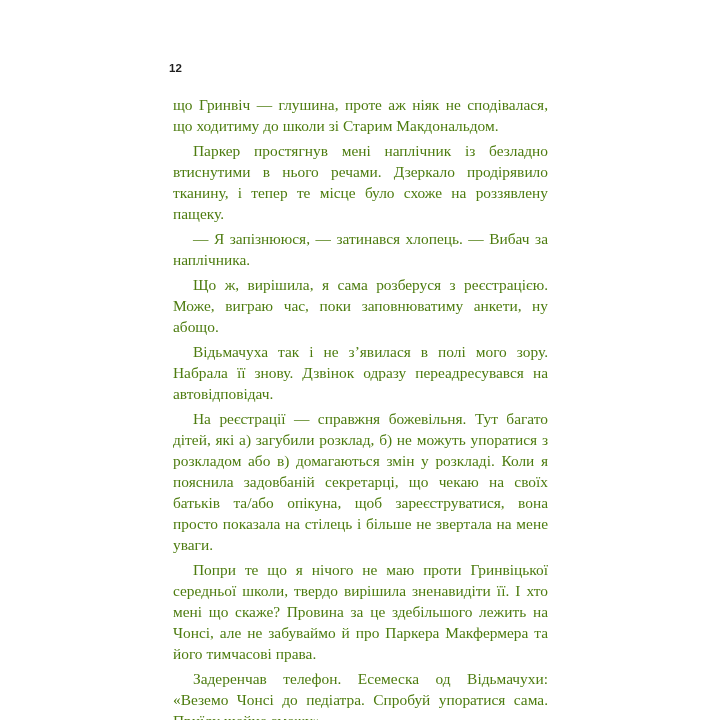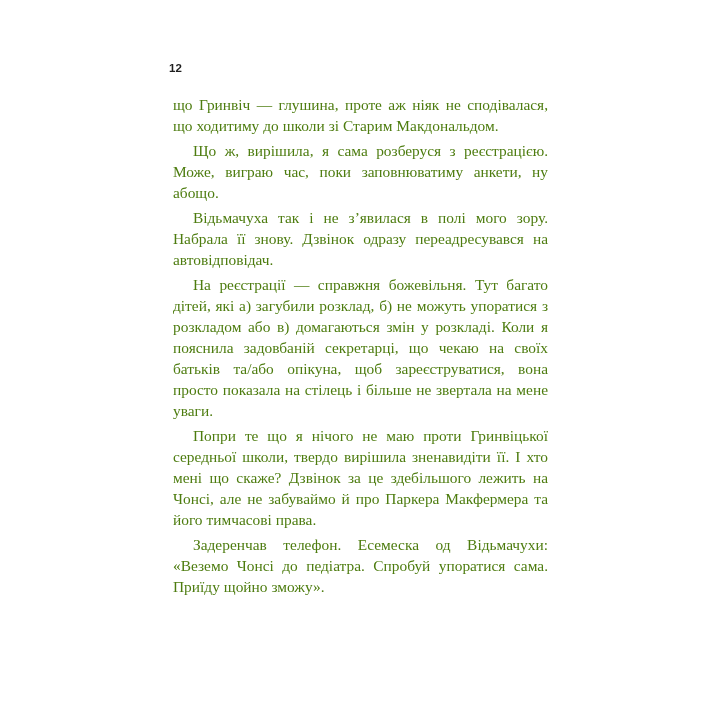--- a/index.html
+++ b/index.html
@@ -68,27 +68,29 @@
 <body>
 
 <div class="page">
 
   <div class="page-number">12</div>
 
   <div class="text-block">
 
     <p class="para first last-line-natural">що Гринвіч — глушина, проте аж ніяк не сподівалася, що ходитиму до школи зі Старим Макдональдом.</p>
 
+    <p class="para last-line-natural">Паркер простягнув мені наплічник із безладно втиснутими в нього речами. Дзеркало продірявило тканину, і тепер те місце було схоже на роззявлену пащеку.</p>
 
+    <p class="para last-line-natural">— Я запізнююся, — затинався хлопець. — Вибач за наплічника.</p>
 
 
     <p class="para last-line-natural">Що ж, вирішила, я сама розберуся з реєстрацією. Може, виграю час, поки заповнюватиму анкети, ну абощо.</p>
 
     <p class="para last-line-natural">Відьмачуха так і не з’явилася в полі мого зору. Набрала її знову. Дзвінок одразу переадресувався на автовідповідач.</p>
 
     <p class="para last-line-natural">На реєстрації — справжня божевільня. Тут багато дітей, які а) загубили розклад, б) не можуть упоратися з розкладом або в) домагаються змін у розкладі. Коли я пояснила задовбаній секретарці, що чекаю на своїх батьків та/або опікуна, щоб зареєструватися, вона просто показала на стілець і більше не звертала на мене уваги.</p>
 
-    <p class="para last-line-natural">Попри те що я нічого не маю проти Гринвіцької середньої школи, твердо вирішила зненавидіти її. І хто мені що скаже? Дзвінок за це здебільшого лежить на Чонсі, але не забуваймо й про Паркера Макфермера та його тимчасові права.</p>
+    <p class="para last-line-natural">Попри те що я нічого не маю проти Гринвіцької середньої школи, твердо вирішила зненавидіти її. І хто мені що скаже? Провина за це здебільшого лежить на Чонсі, але не забуваймо й про Паркера Макфермера та його тимчасові права.</p>
 
     <p class="para last-line-natural">Задеренчав телефон. Есемеска од Відьмачухи: «Веземо Чонсі до педіатра. Спробуй упоратися сама. Приїду щойно зможу».</p>
 
   </div>
 </div>
 
 </body></html>

